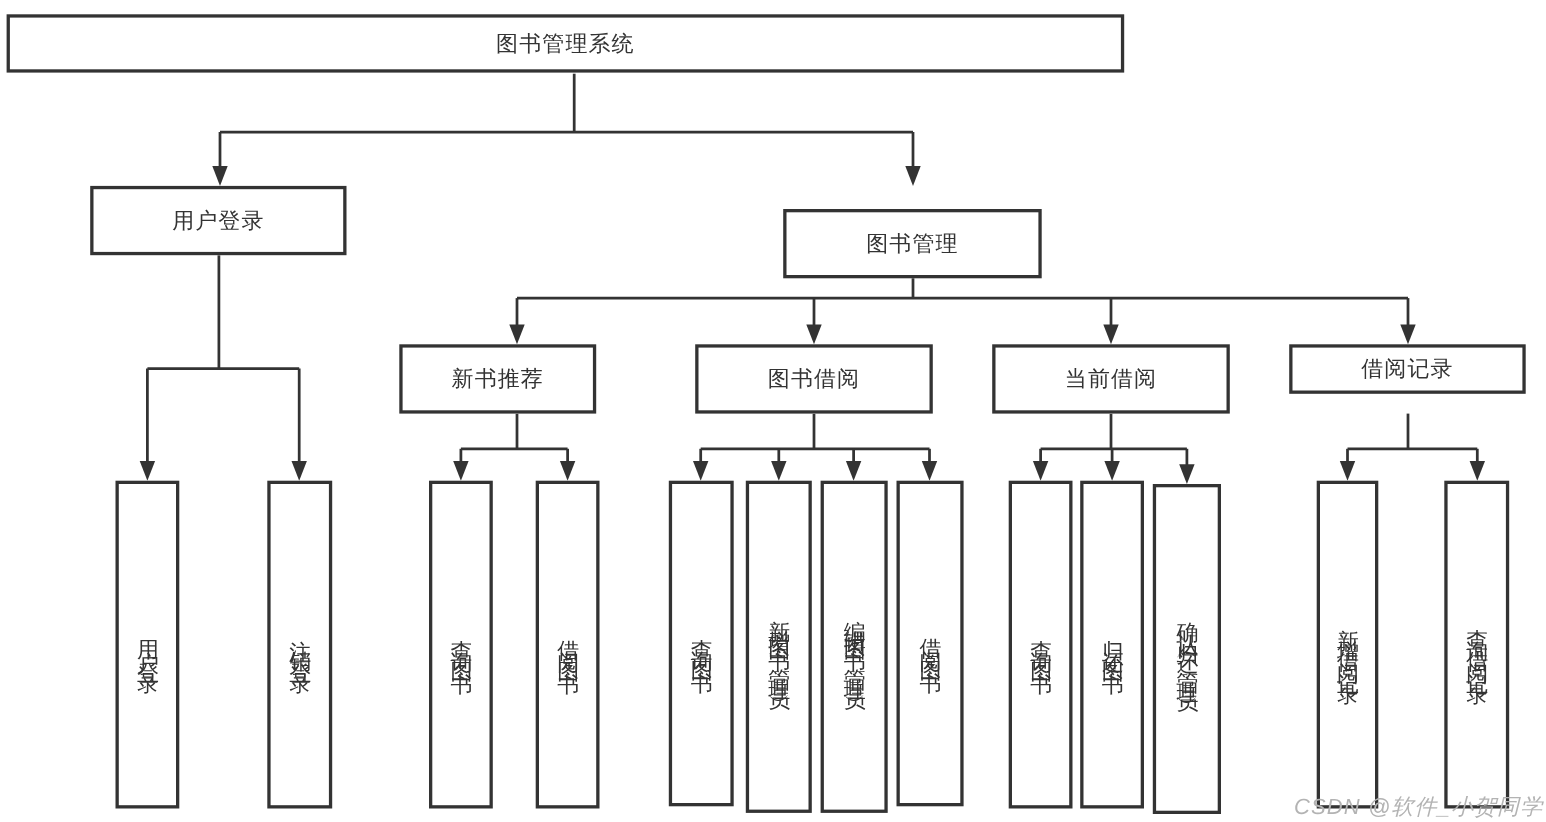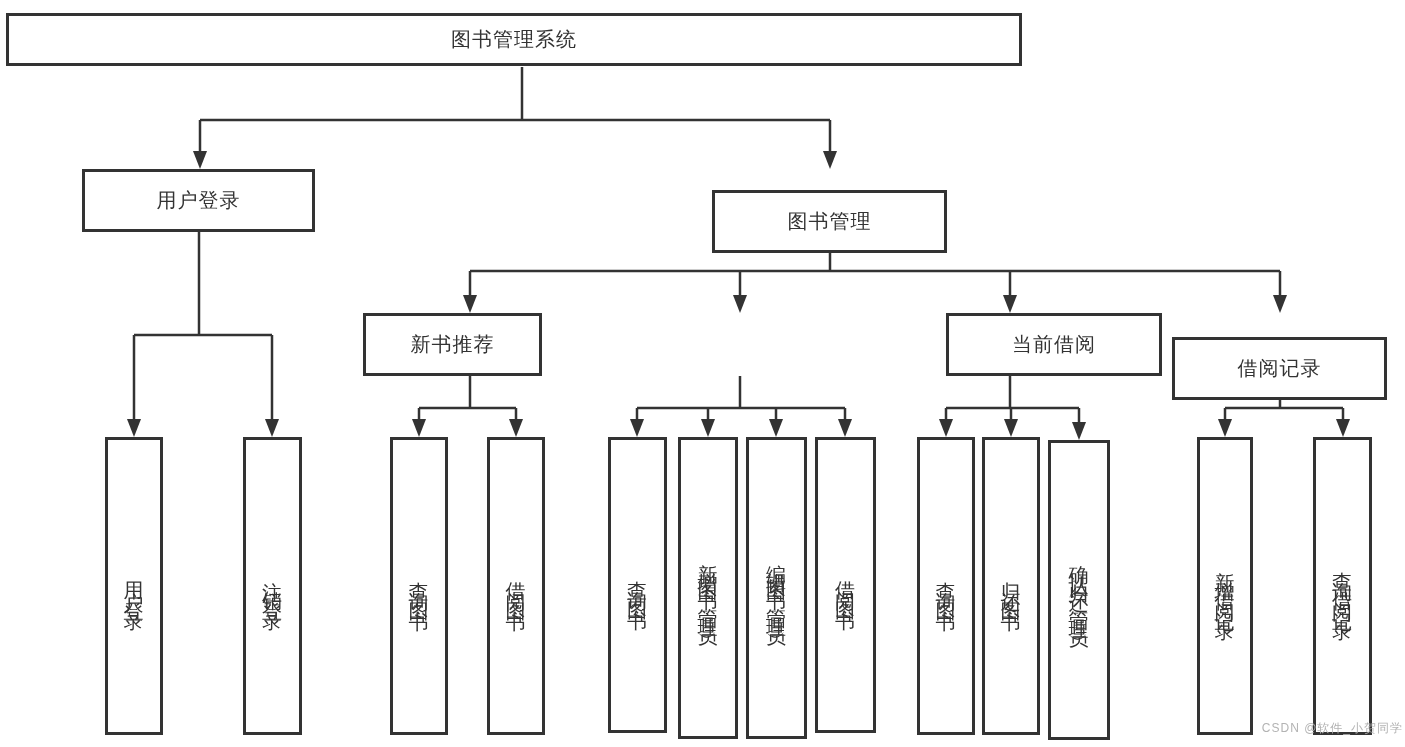--- a/index.html
+++ b/index.html
@@ -25,25 +25,26 @@
     writing-mode:vertical-rl;
     font-size:20px;
     letter-spacing:10px;
     line-height:1;
     display:flex;align-items:center;justify-content:center;
   }
   .vnode.long{letter-spacing:9px;}
   .watermark{
     position:absolute;
     top:720px;right:2px;
-    font-size:12px;
+    font-size:20px;
     color:#b3b3b3;
     letter-spacing:1px;
     z-index:10;
     white-space:nowrap;
+    font-style:italic;
   }
 </style>
 </head>
 <body>
 
 <div class="stage">
 
   <svg class="wires" viewBox="0 0 1405 747" xmlns="http://www.w3.org/2000/svg">
     <g stroke="#333333" stroke-width="2.5" fill="none">
 
@@ -109,22 +110,23 @@
       <path d="M1336,419 L1350,419 L1343,437 Z"></path>
     </g>
   </svg>
 
   <div class="node hnode" style="left:6px;top:13px;width:1016px;height:53px;">图书管理系统</div>
 
   <div class="node hnode" style="left:82px;top:169px;width:233px;height:63px;">用户登录</div>
   <div class="node hnode" style="left:712px;top:169px;width:235px;height:63px;margin-top:21px;">图书管理</div>
 
   <div class="node hnode" style="left:363px;top:313px;width:179px;height:63px;">新书推荐</div>
-  <div class="node hnode" style="left:902px;top:313px;width:216px;height:63px;margin-left:44px;">当前借阅</div>
-  <div class="node hnode" style="left:1172px;top:313px;width:215px;height:63px;margin-top:24px;">借阅记录</div>
+  <div class="node hnode" style="left:632px;top:313px;width:216px;height:63px;">图书借阅</div>
+  <div class="node hnode" style="left:902px;top:313px;width:216px;height:63px;">当前借阅</div>
+  <div class="node hnode" style="left:1172px;top:313px;width:215px;height:45px;">借阅记录</div>
 
   <div class="node vnode" style="left:105px;top:437px;width:58px;height:298px;">用户登录</div>
   <div class="node vnode" style="left:243px;top:437px;width:59px;height:298px;">注销登录</div>
 
   <div class="node vnode" style="left:390px;top:437px;width:58px;height:298px;">查询图书</div>
   <div class="node vnode" style="left:487px;top:437px;width:58px;height:298px;">借阅图书</div>
 
   <div class="node vnode" style="left:608px;top:437px;width:59px;height:296px;">查询图书</div>
   <div class="node vnode long" style="left:678px;top:437px;width:60px;height:302px;">新增图书（管理员）</div>
   <div class="node vnode long" style="left:746px;top:437px;width:61px;height:302px;">编辑图书（管理员）</div>

